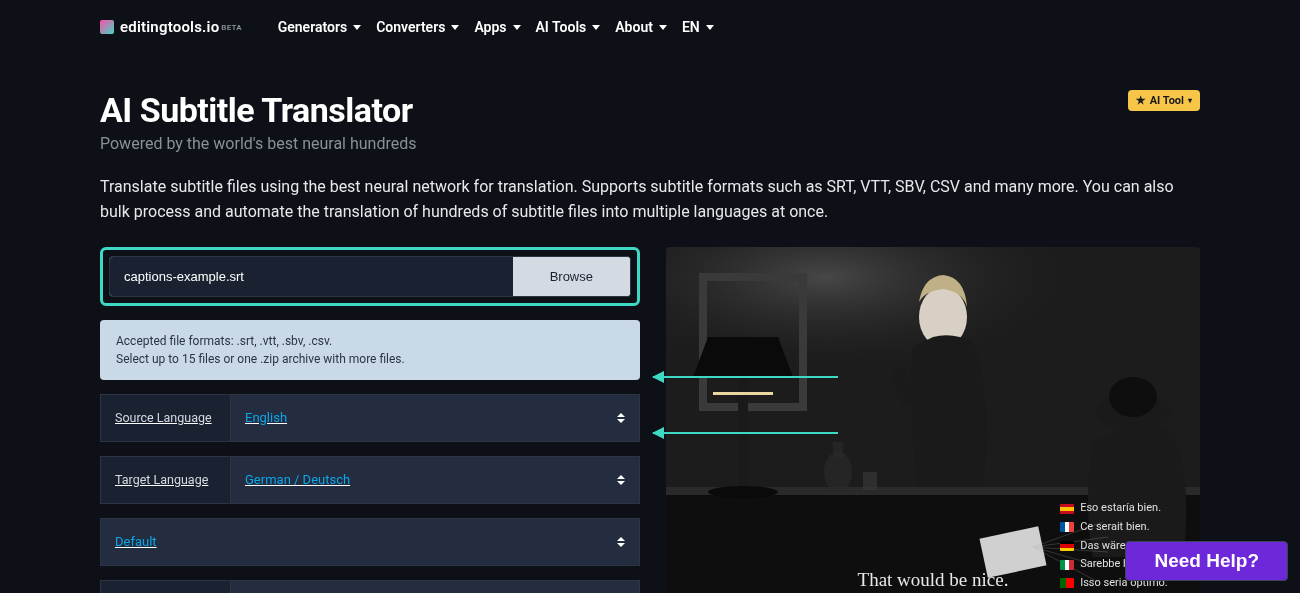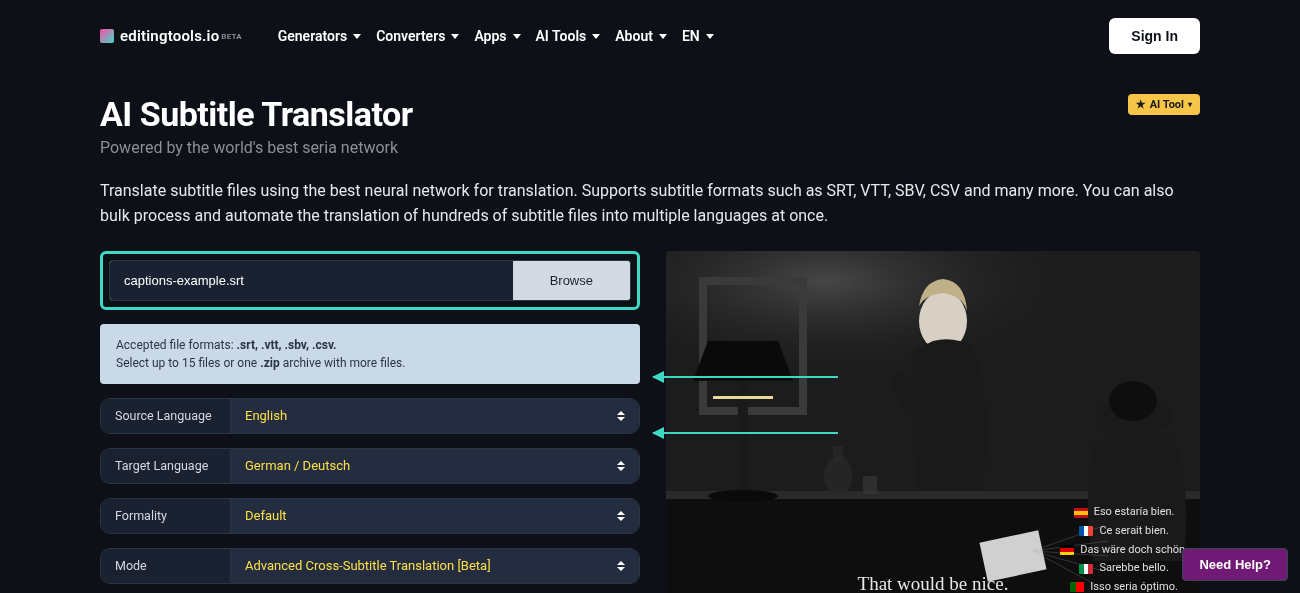--- a/index.html
+++ b/index.html
@@ -52,21 +52,21 @@
   background: #fff;
   color: #0d1117;
   border: none;
   border-radius: 6px;
   padding: 10px 22px;
   font-weight: 700;
   font-size: 14px;
   cursor: pointer;
 }
 .container { padding: 0 100px; }
-.title-row { display: flex; align-items: flex-start; justify-content: space-between; margin-top: 22px; }
+.title-row { display: flex; align-items: flex-start; justify-content: space-between; margin-top: 36px; }
 h1 { font-size: 34px; font-weight: 700; letter-spacing: -0.5px; }
 .subtitle { color: #8a8f98; font-size: 16px; margin-top: 4px; }
 .ai-badge {
   background: #f7c648;
   color: #1a1a1a;
   font-size: 11px;
   font-weight: 700;
   padding: 4px 8px;
   border-radius: 4px;
   display: flex;
@@ -117,48 +117,49 @@
 }
 .hint-box {
   background: #c9d9e8;
   color: #2a3544;
   font-size: 12px;
   padding: 12px 16px;
   border-radius: 4px;
   margin-top: 14px;
   line-height: 1.5;
 }
-.hint-box b { font-weight: 700; }
+.hint-box b { font-weight: 400; }
 .form-row {
   display: flex;
   margin-top: 14px;
   border: 1px solid #2b3544;
-  border-radius: 10px;
+  border-radius: 0;
   overflow: hidden;
-  height: 36px;
+  height: 48px;
+  text-decoration: underline;
 }
 .form-label {
   width: 130px;
   background: #1a2232;
   border-right: 1px solid #2b3544;
   display: flex;
   align-items: center;
   padding: 0 14px;
   font-size: 12.5px;
   color: #d4d9e0;
 }
 .form-select {
   flex: 1;
   background: #232d3f;
   display: flex;
   align-items: center;
   justify-content: space-between;
   padding: 0 14px;
   font-size: 13px;
-  color: #fde047;
+  color: #0ea5e9;
   cursor: pointer;
   text-align: right;
 }
 .sort-icon {
   display: flex;
   flex-direction: column;
   gap: 2px;
 }
 .sort-icon::before, .sort-icon::after {
   content: "";
@@ -205,36 +206,36 @@
   font-family: Georgia, serif;
 }
 .translations {
   position: absolute;
   right: 12px;
   bottom: 12px;
   font-size: 11px;
   line-height: 1.7;
   color: #e0e0e0;
 }
-.trans-row { display: flex; align-items: center; gap: 6px; justify-content: center; }
+.trans-row { display: flex; align-items: center; gap: 6px; }
 .flag { width: 14px; height: 10px; display: inline-block; border-radius: 1px; }
 .flag-es { background: linear-gradient(#c60b1e 33%, #ffc400 33% 66%, #c60b1e 66%); }
 .flag-fr { background: linear-gradient(90deg, #0055a4 33%, #fff 33% 66%, #ef4135 66%); }
 .flag-de { background: linear-gradient(#000 33%, #dd0000 33% 66%, #ffce00 66%); }
 .flag-it { background: linear-gradient(90deg, #009246 33%, #fff 33% 66%, #ce2b37 66%); }
 .flag-pt { background: linear-gradient(90deg, #006600 40%, #ff0000 40%); }
 .help-btn {
   position: fixed;
   right: 12px;
   bottom: 12px;
-  background: #701a75;
+  background: #6d28d9;
   border: 1px solid #3a4556;
   color: #fff;
-  padding: 8px 16px;
-  font-size: 13px;
+  padding: 8px 28px;
+  font-size: 19px;
   font-weight: 700;
   border-radius: 4px;
   cursor: pointer;
 }
 </style>
 </head>
 <body>
 
 <div class="header">
   <div class="logo">
@@ -261,28 +262,27 @@
     </div>
     <div class="nav-item">
       <span>About</span>
       <span class="chev-down"></span>
     </div>
     <div class="nav-item">
       <span>EN</span>
       <span class="chev-down"></span>
     </div>
   </div>
-  <button class="signin-btn">Sign In</button>
 </div>
 
 <div class="container">
   <div class="title-row">
     <div>
       <h1>AI Subtitle Translator</h1>
-      <div class="subtitle">Powered by the world's best seria network</div>
+      <div class="subtitle">Powered by the world's best neural hundreds</div>
     </div>
     <div class="ai-badge">
       <span>★</span>
       <span>AI Tool</span>
       <span style="font-size:8px;">▾</span>
     </div>
   </div>
 
   <p class="description">Translate subtitle files using the best neural network for translation. Supports subtitle formats such as SRT, VTT, SBV, CSV and many more. You can also bulk process and automate the translation of hundreds of subtitle files into multiple languages at once.</p>
 
@@ -314,21 +314,20 @@
 
       <div class="form-row">
         <div class="form-label">Target Language</div>
         <div class="form-select">
           <span>German / Deutsch</span>
           <span class="sort-icon"></span>
         </div>
       </div>
 
       <div class="form-row">
-        <div class="form-label">Formality</div>
         <div class="form-select">
           <span>Default</span>
           <span class="sort-icon"></span>
         </div>
       </div>
 
       <div class="form-row">
         <div class="form-label">Mode</div>
         <div class="form-select">
           <span>Advanced Cross-Subtitle Translation [Beta]</span>

